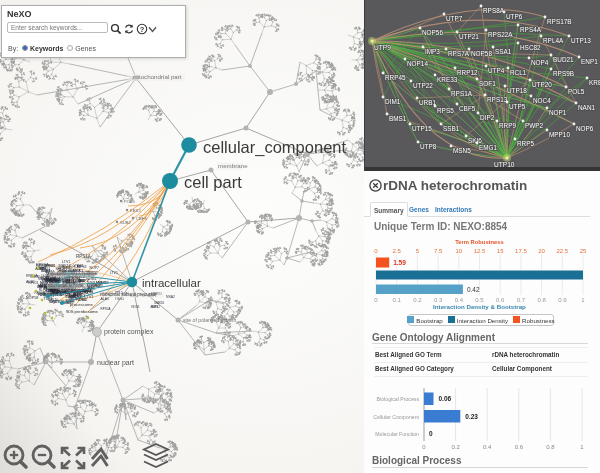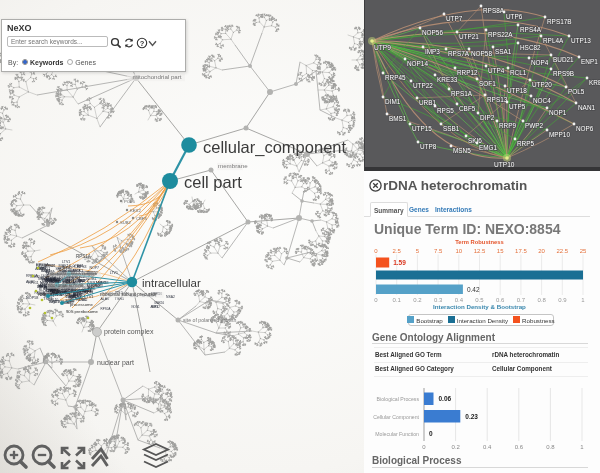--- a/index.html
+++ b/index.html
@@ -1,38 +1,38 @@
 <!DOCTYPE html>
 <html><head><meta charset="utf-8"><style>
 * { margin:0; padding:0; box-sizing:border-box; }
 body { font-family:"Liberation Sans", sans-serif; width:600px; height:473px; overflow:hidden; }
 #stage { position:relative; width:600px; height:473px;
   background-image:
     linear-gradient(55deg, rgba(203,199,192,.45) 0%, rgba(203,199,192,0) 14%),
     radial-gradient(ellipse 540px 470px at 255px 215px, #fdfdfc 0%, #f6f5f2 55%, #eae8e4 100%);
 }
 #treewrap { position:absolute; left:0; top:0; }
-#search { position:absolute; left:1px; top:19px; width:185px; height:53px; background:#fff;
+#search { position:absolute; left:1px; top:5px; width:185px; height:53px; background:#fff;
   border:1px solid #adadab; box-shadow:1px 1px 3px rgba(0,0,0,0.15); }
 #search .title { position:absolute; left:5px; top:3px; font-size:9px; font-weight:bold; color:#333; }
 #search input { position:absolute; left:5px; top:16px; width:101px; height:11px; border:1px solid #bbb;
   border-radius:2px; font-size:6.5px; color:#aaa; padding-left:3px; font-family:"Liberation Sans",sans-serif; }
 #search .byrow { position:absolute; left:6px; top:39px; font-size:7px; color:#555; }
 .sicon { position:absolute; top:17px; }
 #darkpanel { position:absolute; left:364px; top:0; width:236px; height:171px; background:#59595b;
   border-left:1.5px solid #3c3c3e; overflow:hidden; }
 #darkpanel .botstrip { position:absolute; left:0; bottom:0; width:100%; height:4px; background:#353537; }
 #detail { position:absolute; left:364px; top:171px; width:236px; height:370px; background:#fdfdfd;font-weight:bold; }
 .dtitle { position:absolute; left:19px; top:7px; font-size:13.5px; color:#555; }
 .closeico { position:absolute; left:5px; top:8px; }
 .tabs { position:absolute; left:0px; top:31px; width:226px; height:15px; border-bottom:1px solid #ddd; }
 .tab-active { position:absolute; left:5.5px; top:0; height:15px; padding:0 3.5px; line-height:15px; background:#fff;
   border:1px solid #ddd; border-bottom:1px solid #fff; border-radius:2px 2px 0 0; font-size:6.5px; color:#555; }
 .tab { position:absolute; top:0; line-height:15px; font-size:6.5px; color:#337ab7; }
-.uniqueid { position:absolute; left:10px; top:50px; font-size:14px; color:#777; }
+.uniqueid { position:absolute; left:10px; top:50px; font-size:10px; color:#777; }
 .goheader { position:absolute; left:8px; font-size:10px; color:#666; }
 .hrline { position:absolute; left:8px; width:216px; border-top:1px solid #d8d8d8; }
 .trow { position:absolute; left:11px; font-size:6.3px; color:#333; }
 .tval { position:absolute; left:128px; font-size:6.3px; color:#333; }
 .rowline { position:absolute; left:10px; width:214px; border-top:1px solid #eee; }
 #legend { position:absolute; left:408px; top:314px; width:146px; height:12px; white-space:nowrap; border:1px solid #c5c5c5;
   border-radius:3px; background:#fff; font-size:6.2px; color:#333; display:flex; align-items:center;
   justify-content:center; gap:5px; }
 .lsq { display:inline-block; width:7px; height:7px; margin-right:2px; vertical-align:-0.5px; }
 </style></head>

